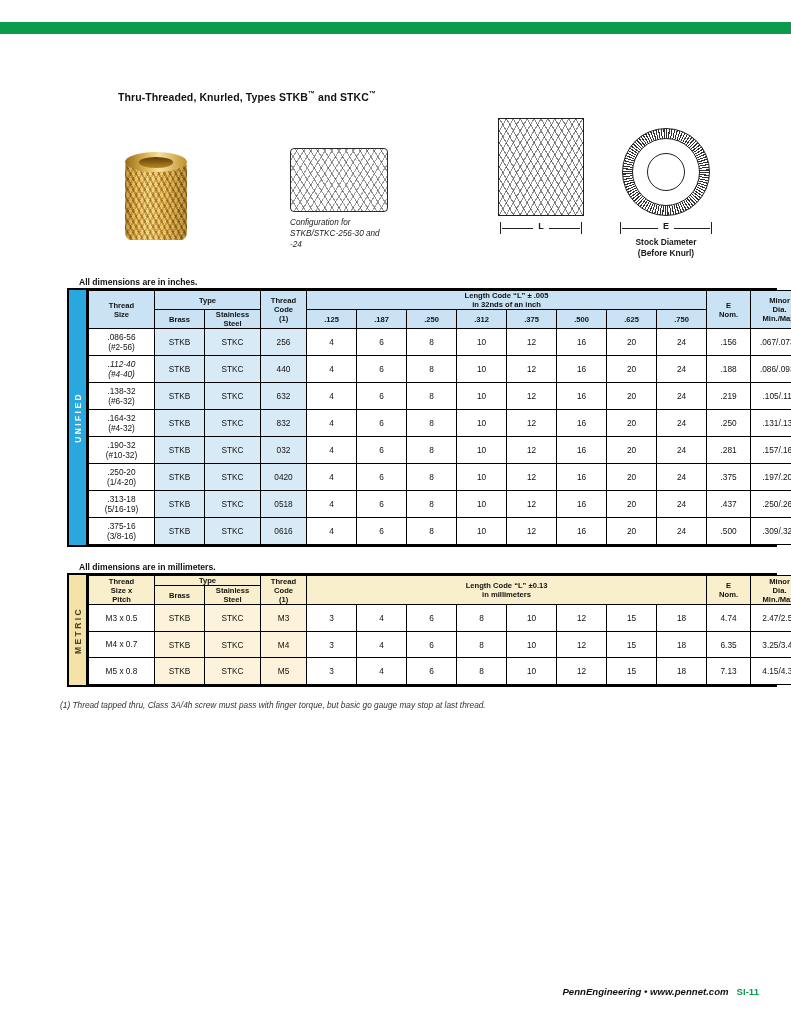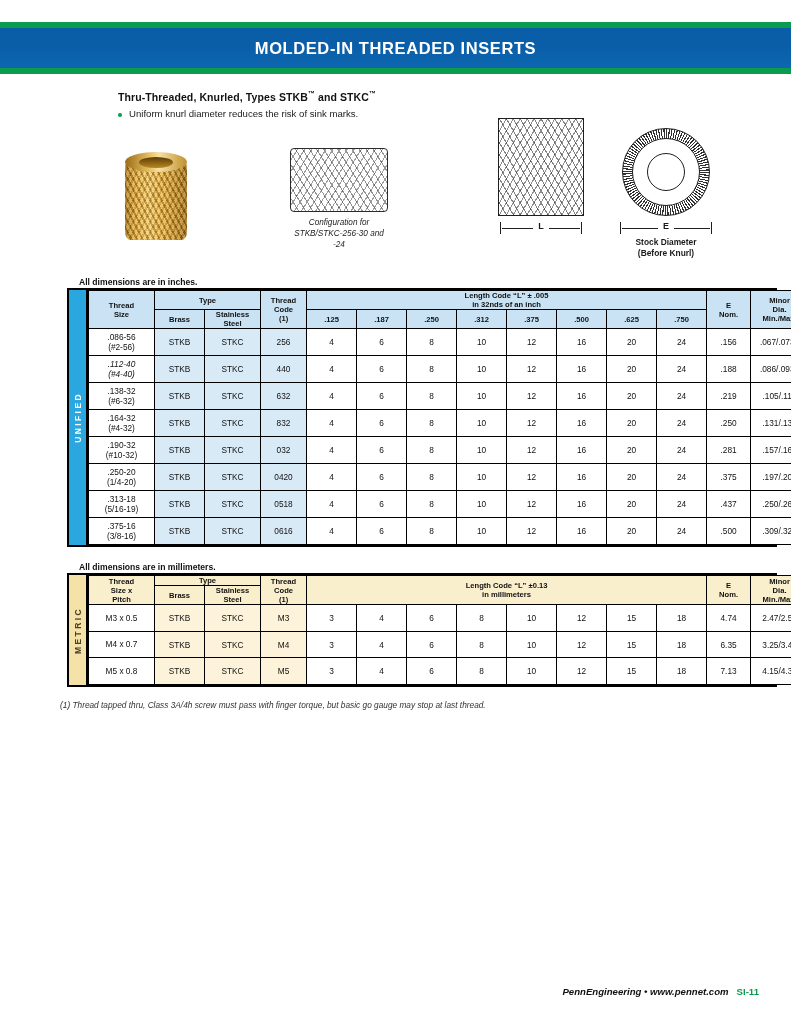--- a/index.html
+++ b/index.html
@@ -108,21 +108,20 @@
     width: 34px; height: 11px;
     border-radius: 50%;
     background: linear-gradient(180deg,#5d3c07,#b8881f);
   }
 
   .fig-config {
     position: absolute;
     left: 290px;
     top: 148px;
     width: 98px;
-    text-align: center;
   }
   .config-shape {
     width: 96px;
     height: 62px;
     border: 1px solid #2b2b2b;
     border-radius: 4px;
     background:
       repeating-linear-gradient(58deg, rgba(60,60,60,.55) 0 1px, rgba(255,255,255,0) 1px 6px),
       repeating-linear-gradient(-58deg, rgba(60,60,60,.5) 0 1px, rgba(255,255,255,0) 1px 6px),
       #ffffff;
@@ -312,32 +311,25 @@
     font-style: normal;
     margin-left: 8px;
     font-size: 9.6px;
   }
 </style>
 </head>
 <body>
 
 <div class="banner-wrap">
   <div class="banner-rule"></div>
-  <div class="banner-main">
-    <div class="banner-title">MOLDED-IN THREADED INSERTS</div>
-  </div>
   <div class="banner-rule"></div>
 </div>
 
 <div class="intro">
   <div class="intro-head"><span>Thru-Threaded, Knurled, Types STKB</span><span class="sup">™</span><span> and STKC</span><span class="sup">™</span></div>
-  <div class="bullet-row">
-    <div class="bullet-dot"></div>
-    <div>Uniform knurl diameter reduces the risk of sink marks.</div>
-  </div>
 </div>
 
 <div class="fig-insert">
   <div class="insert-body"></div>
   <div class="insert-top"></div>
   <div class="insert-bore"></div>
 </div>
 
 <div class="fig-config">
   <div class="config-shape"></div>

